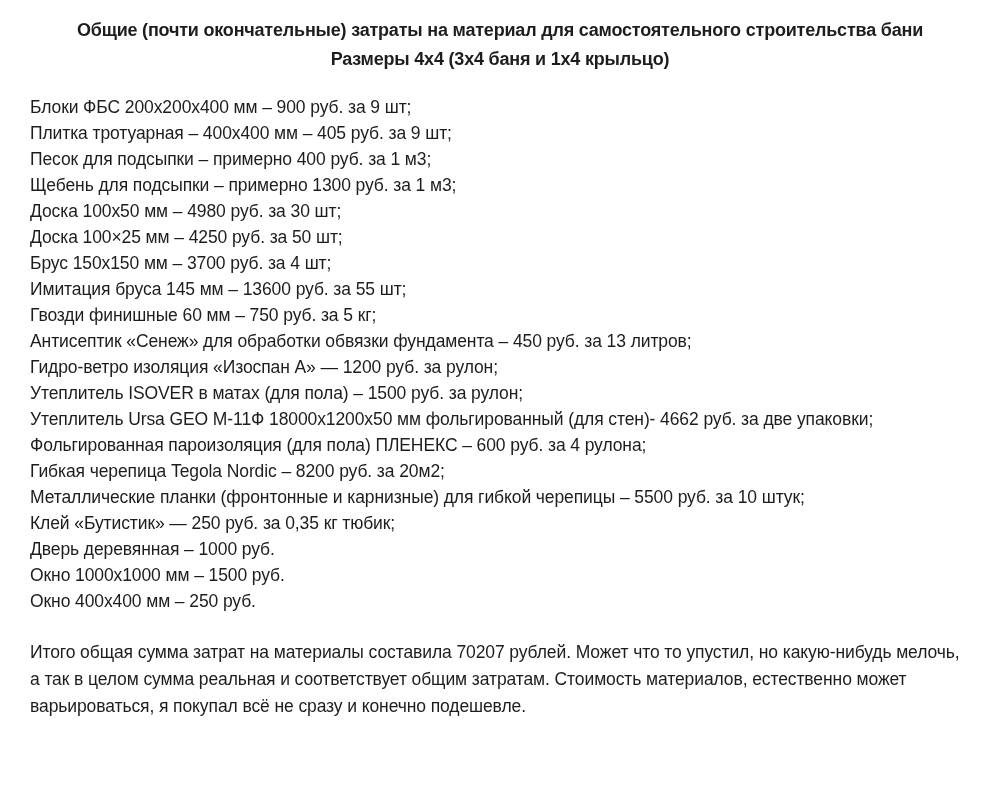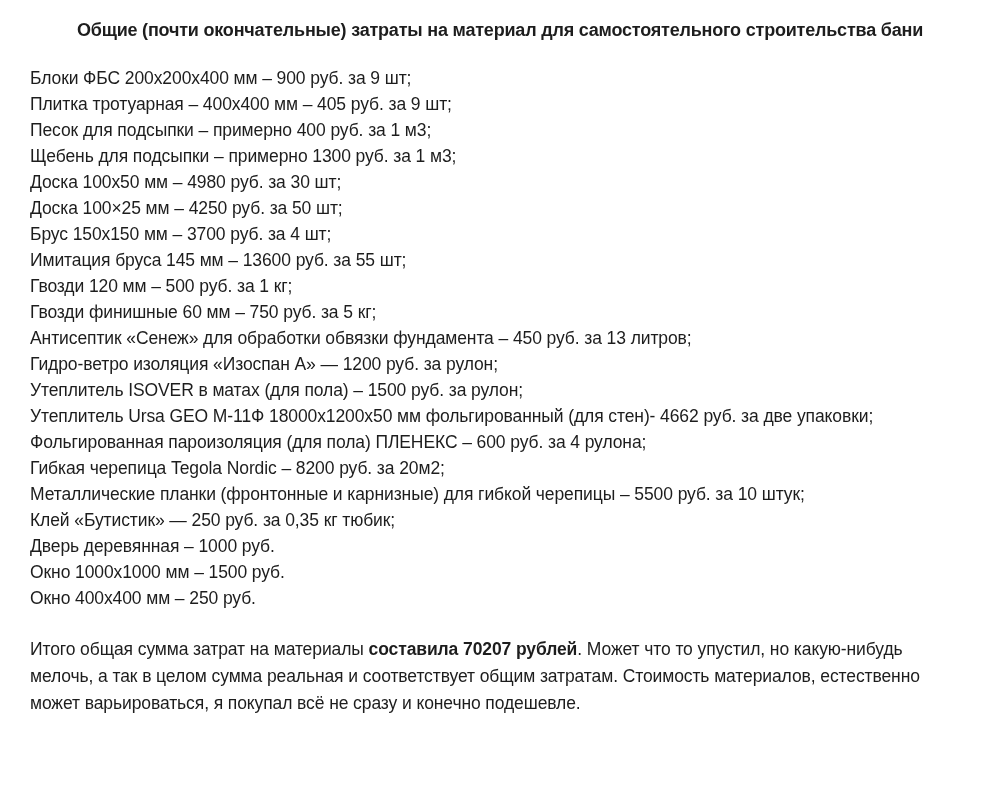--- a/index.html
+++ b/index.html
@@ -38,42 +38,42 @@
     letter-spacing: -0.1px;
   }
   .summary {
     margin: 25px 0 0 0;
     width: 938px;
     font-size: 17.5px;
     line-height: 27px;
     letter-spacing: -0.1px;
   }
   .summary strong {
-    font-weight: bold;
+    font-weight: normal;
   }
 </style>
 </head>
 <body>
 
 <div class="page">
 
   <header class="doc-title">
     <div>Общие (почти окончательные) затраты на материал для самостоятельного строительства бани</div>
+    <div>Размеры 4х4 (3х4 баня и 1х4 крыльцо)</div>
   </header>
 
   <div class="materials">
     <div class="mat-line">Блоки ФБС 200х200х400 мм – 900 руб. за 9 шт;</div>
     <div class="mat-line">Плитка тротуарная – 400х400 мм – 405 руб. за 9 шт;</div>
     <div class="mat-line">Песок для подсыпки – примерно 400 руб. за 1 м3;</div>
     <div class="mat-line">Щебень для подсыпки – примерно 1300 руб. за 1 м3;</div>
     <div class="mat-line">Доска 100х50 мм – 4980 руб. за 30 шт;</div>
     <div class="mat-line">Доска 100×25 мм – 4250 руб. за 50 шт;</div>
     <div class="mat-line">Брус 150х150 мм – 3700 руб. за 4 шт;</div>
     <div class="mat-line">Имитация бруса 145 мм – 13600 руб. за 55 шт;</div>
-    <div class="mat-line">Гвозди 120 мм – 500 руб. за 1 кг;</div>
     <div class="mat-line">Гвозди финишные 60 мм – 750 руб. за 5 кг;</div>
     <div class="mat-line">Антисептик «Сенеж» для обработки обвязки фундамента – 450 руб. за 13 литров;</div>
     <div class="mat-line">Гидро-ветро изоляция «Изоспан А» — 1200 руб. за рулон;</div>
     <div class="mat-line">Утеплитель ISOVER в матах (для пола) – 1500 руб. за рулон;</div>
     <div class="mat-line">Утеплитель Ursa GEO М-11Ф 18000х1200х50 мм фольгированный (для стен)-  4662 руб. за две упаковки;</div>
     <div class="mat-line">Фольгированная пароизоляция (для пола) ПЛЕНЕКС – 600 руб. за 4 рулона;</div>
     <div class="mat-line">Гибкая черепица Tegola Nordic – 8200 руб. за 20м2;</div>
     <div class="mat-line">Металлические планки (фронтонные и карнизные) для гибкой черепицы – 5500 руб. за 10 штук;</div>
     <div class="mat-line">Клей «Бутистик» — 250 руб. за 0,35 кг тюбик;</div>
     <div class="mat-line">Дверь деревянная – 1000 руб.</div>

